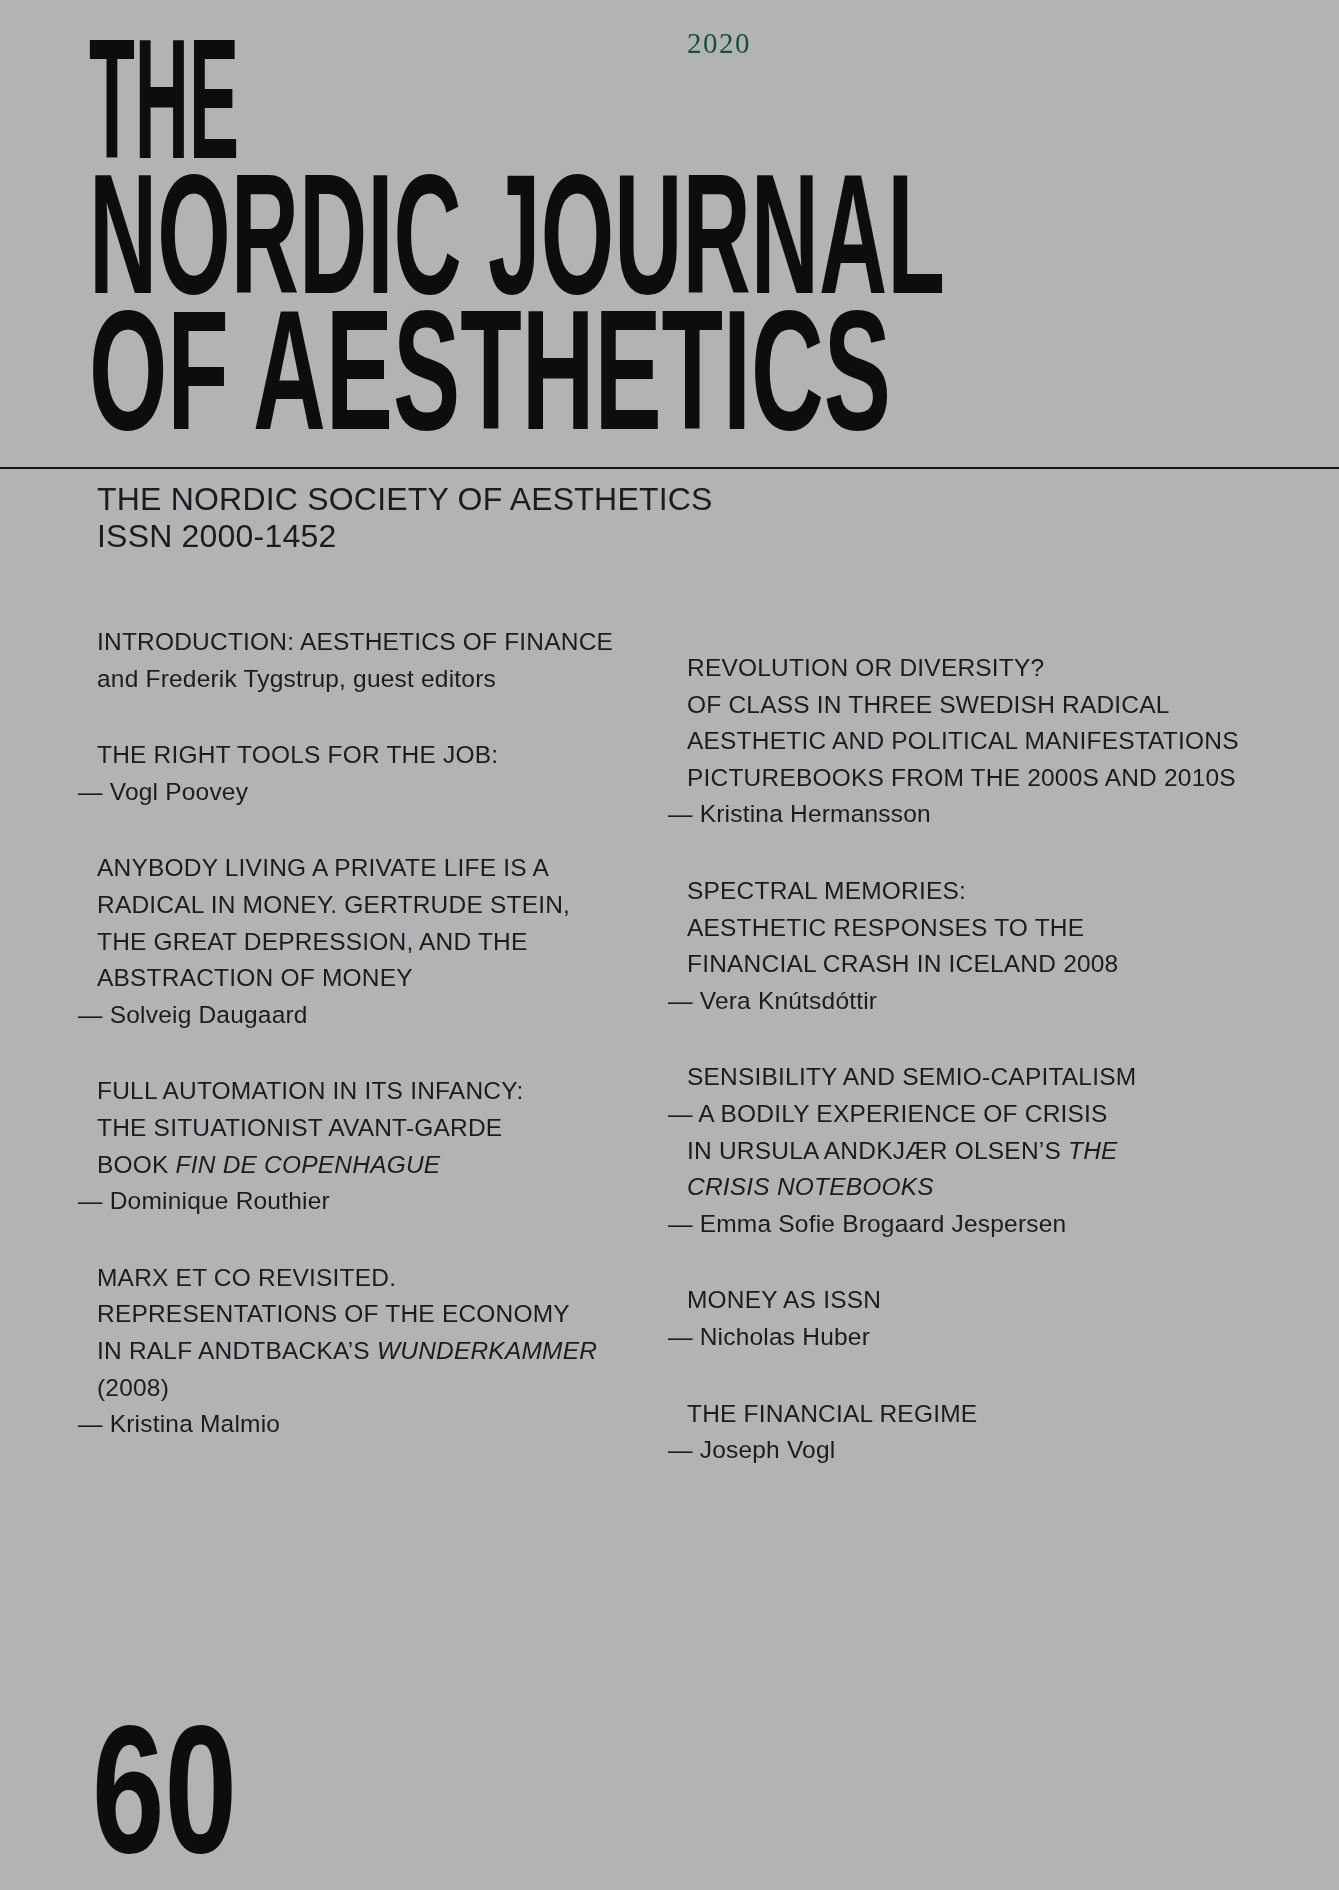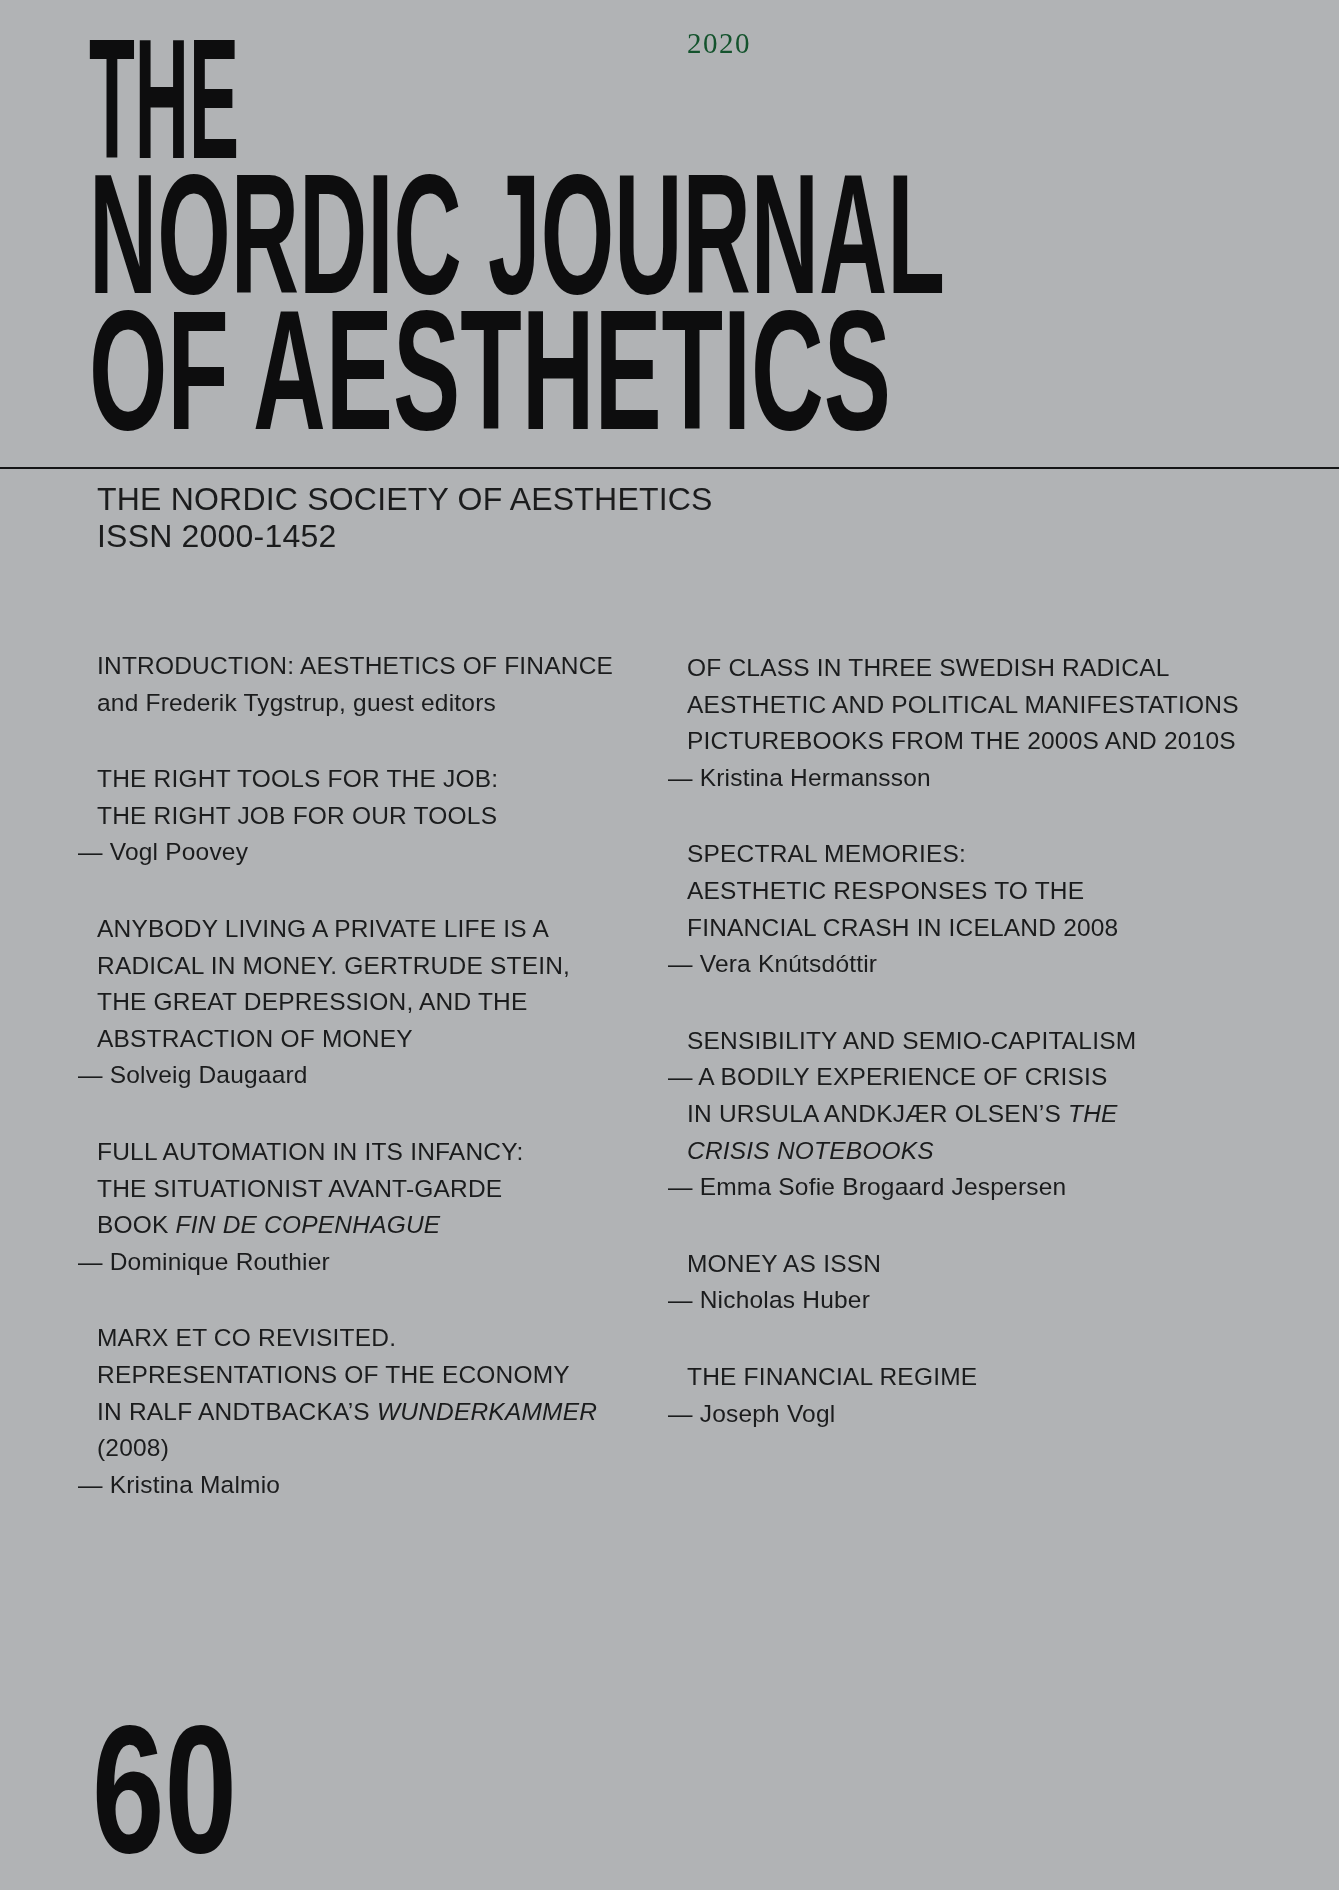--- a/index.html
+++ b/index.html
@@ -41,21 +41,21 @@
     font-size: 32px;
     line-height: 36.6px;
     letter-spacing: 0.2px;
   }
   .toc-col {
     position: absolute;
     font-size: 24.5px;
     line-height: 36.6px;
     letter-spacing: 0.2px;
   }
-  .toc-col.left  { left: 78px;  top: 648px; width: 560px; }
+  .toc-col.left  { left: 78px;  top: 624px; width: 560px; }
   .toc-col.right { left: 668px; top: 650px; width: 580px; }
   .toc-entry { margin-bottom: 40px; }
   .toc-line { white-space: nowrap; }
   .toc-line.indent { padding-left: 19px; }
   .toc-line em { font-style: italic; }
   .issue-number-svg {
     position: absolute;
     left: 92px; top: 1721px;
   }
   .issue-number-svg text {
@@ -83,21 +83,20 @@
   <div>ISSN 2000-1452</div>
 </div>
 
 <div class="toc-col left" id="toc-left">
     <div class="toc-entry">
       <div class="toc-line indent">INTRODUCTION: AESTHETICS OF FINANCE</div>
       <div class="toc-line indent">and Frederik Tygstrup, guest editors</div>
     </div>
     <div class="toc-entry">
       <div class="toc-line indent">THE RIGHT TOOLS FOR THE JOB:</div>
-      <div class="toc-line indent">THE RIGHT JOB FOR OUR TOOLS</div>
       <div class="toc-line">— Vogl Poovey</div>
     </div>
     <div class="toc-entry">
       <div class="toc-line indent">ANYBODY LIVING A PRIVATE LIFE IS A</div>
       <div class="toc-line indent">RADICAL IN MONEY. GERTRUDE STEIN,</div>
       <div class="toc-line indent">THE GREAT DEPRESSION, AND THE</div>
       <div class="toc-line indent">ABSTRACTION OF MONEY</div>
       <div class="toc-line">— Solveig Daugaard</div>
     </div>
     <div class="toc-entry">
@@ -109,20 +108,21 @@
     <div class="toc-entry">
       <div class="toc-line indent">MARX ET CO REVISITED.</div>
       <div class="toc-line indent">REPRESENTATIONS OF THE ECONOMY</div>
       <div class="toc-line indent">IN RALF ANDTBACKA’S <em>WUNDERKAMMER</em></div>
       <div class="toc-line indent">(2008)</div>
       <div class="toc-line">— Kristina Malmio</div>
     </div>
   </div>
 <div class="toc-col right" id="toc-right">
     <div class="toc-entry">
+      <div class="toc-line indent">REVOLUTION OR DIVERSITY?</div>
       <div class="toc-line indent">OF CLASS IN THREE SWEDISH RADICAL</div>
       <div class="toc-line indent">AESTHETIC AND POLITICAL MANIFESTATIONS</div>
       <div class="toc-line indent">PICTUREBOOKS FROM THE 2000S AND 2010S</div>
       <div class="toc-line">— Kristina Hermansson</div>
     </div>
     <div class="toc-entry">
       <div class="toc-line indent">SPECTRAL MEMORIES:</div>
       <div class="toc-line indent">AESTHETIC RESPONSES TO THE</div>
       <div class="toc-line indent">FINANCIAL CRASH IN ICELAND 2008</div>
       <div class="toc-line">— Vera Knútsdóttir</div>

